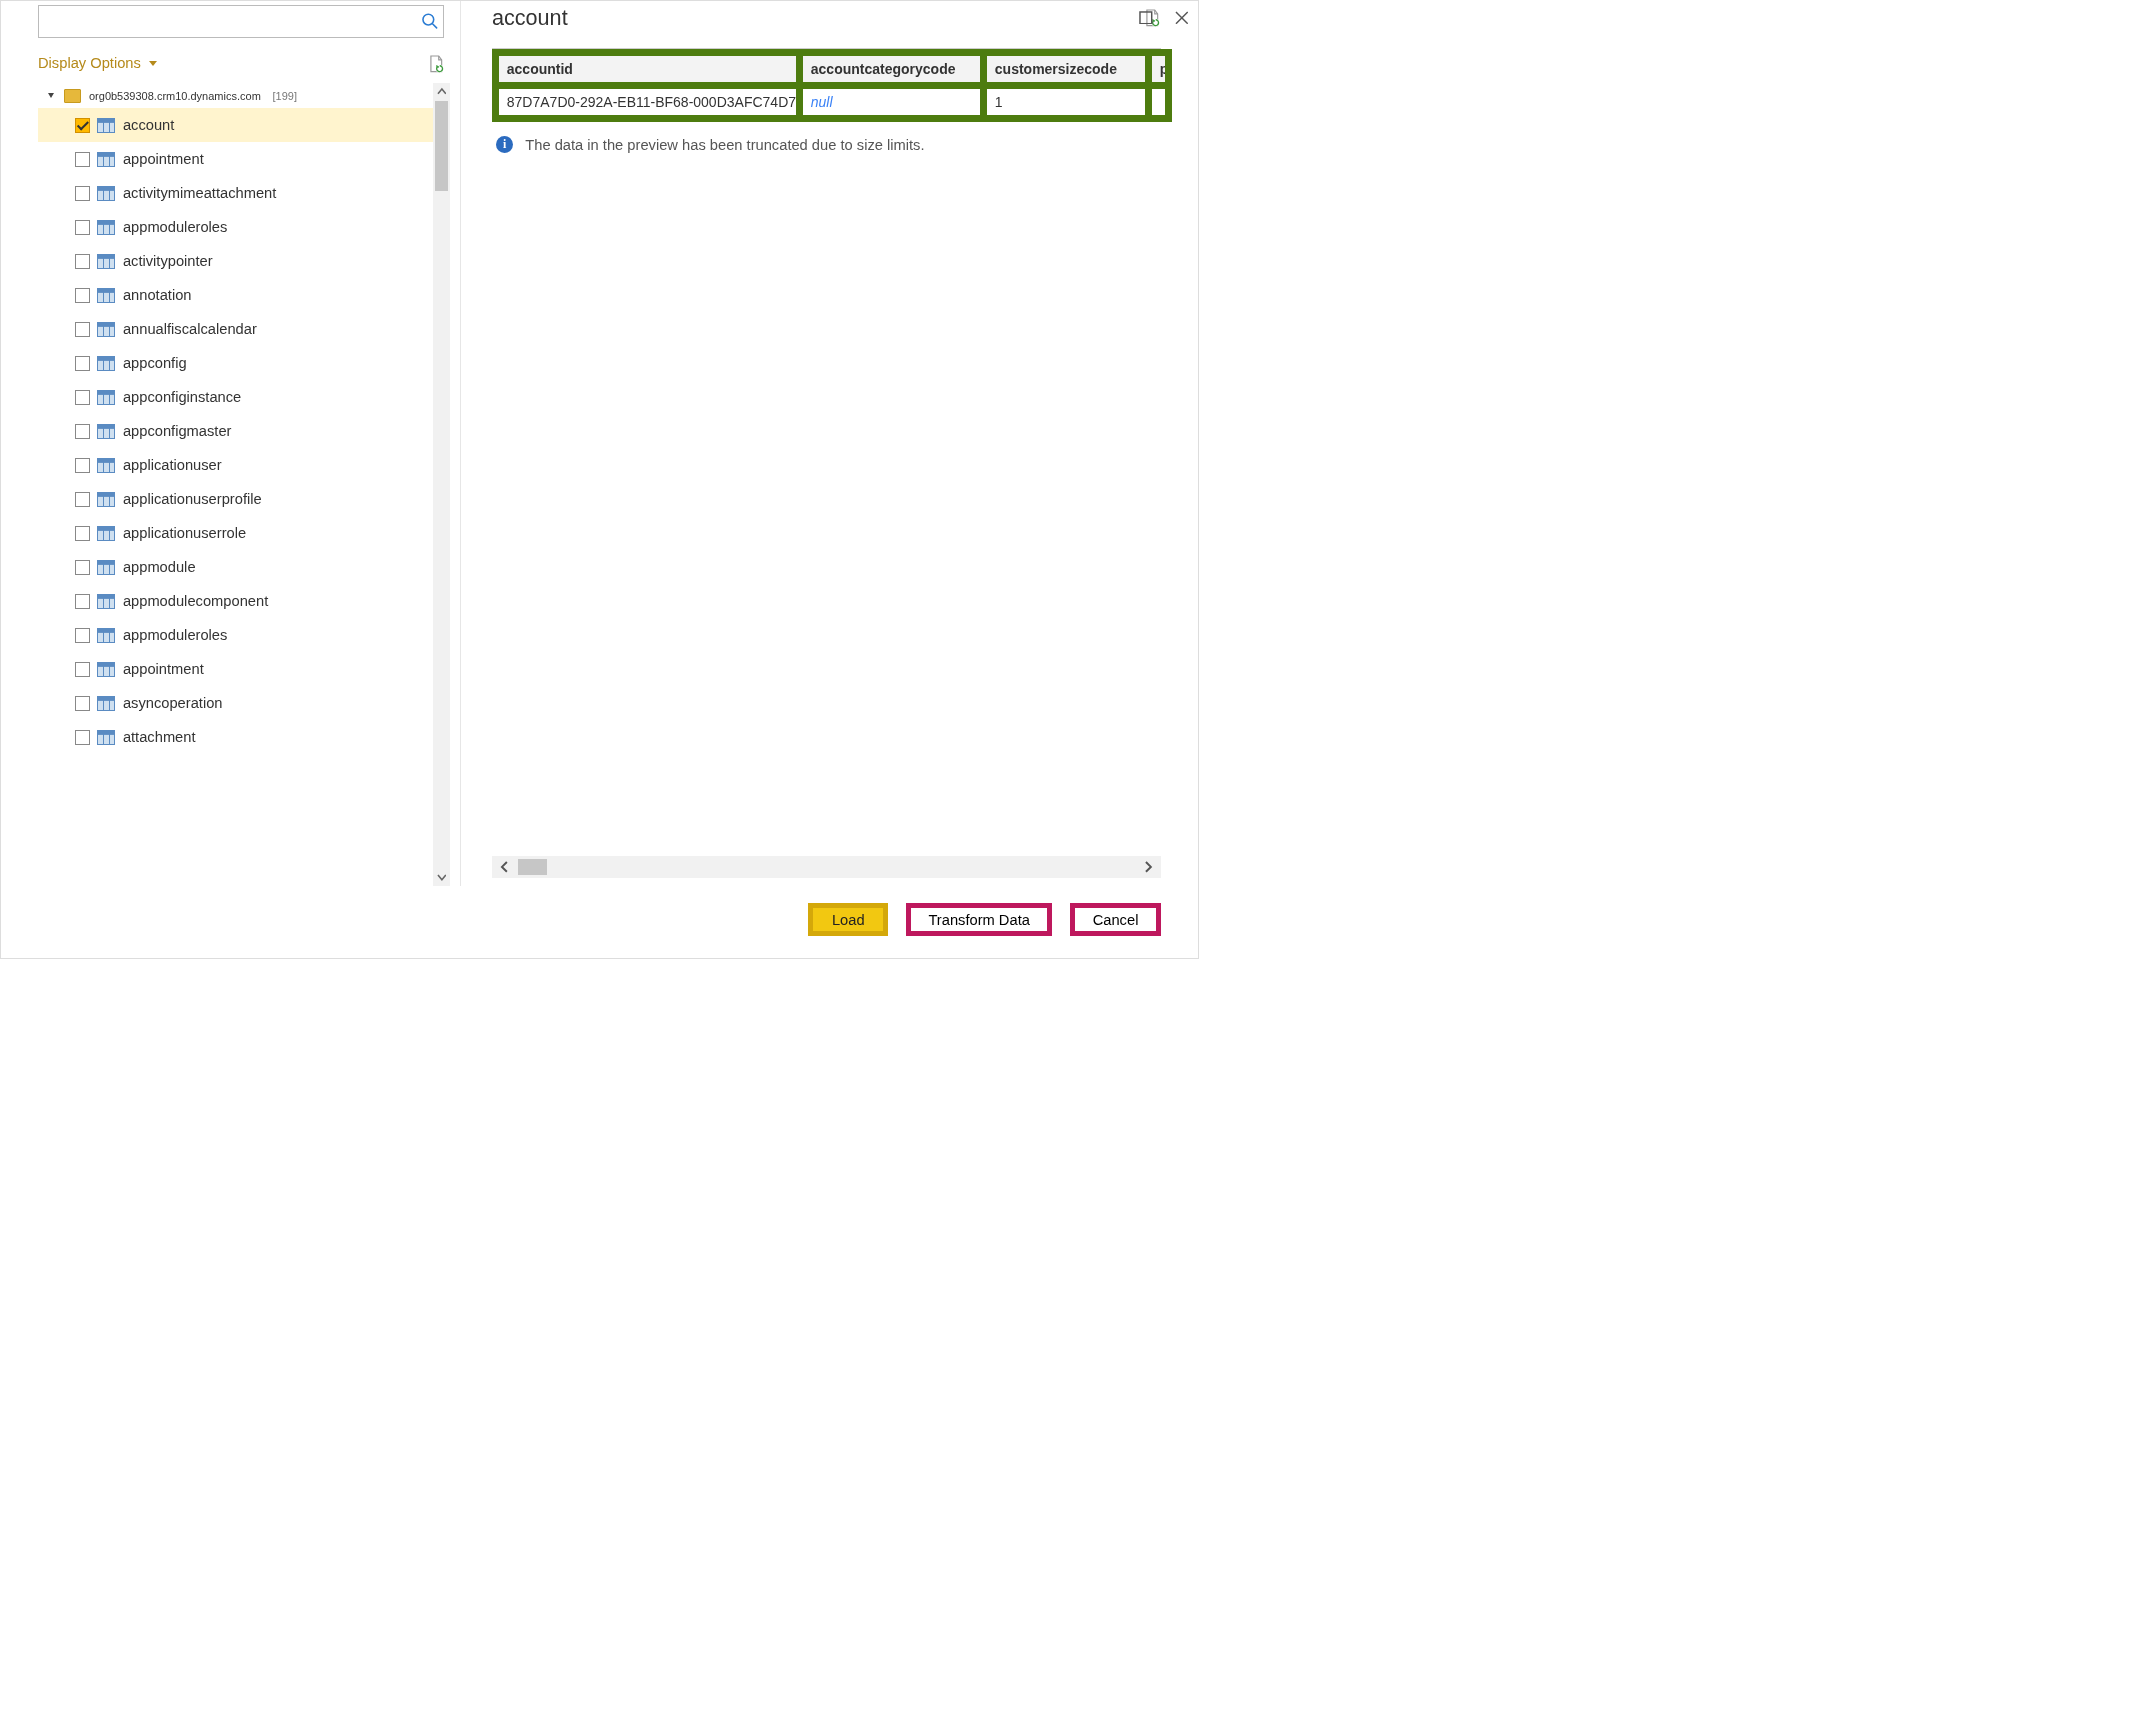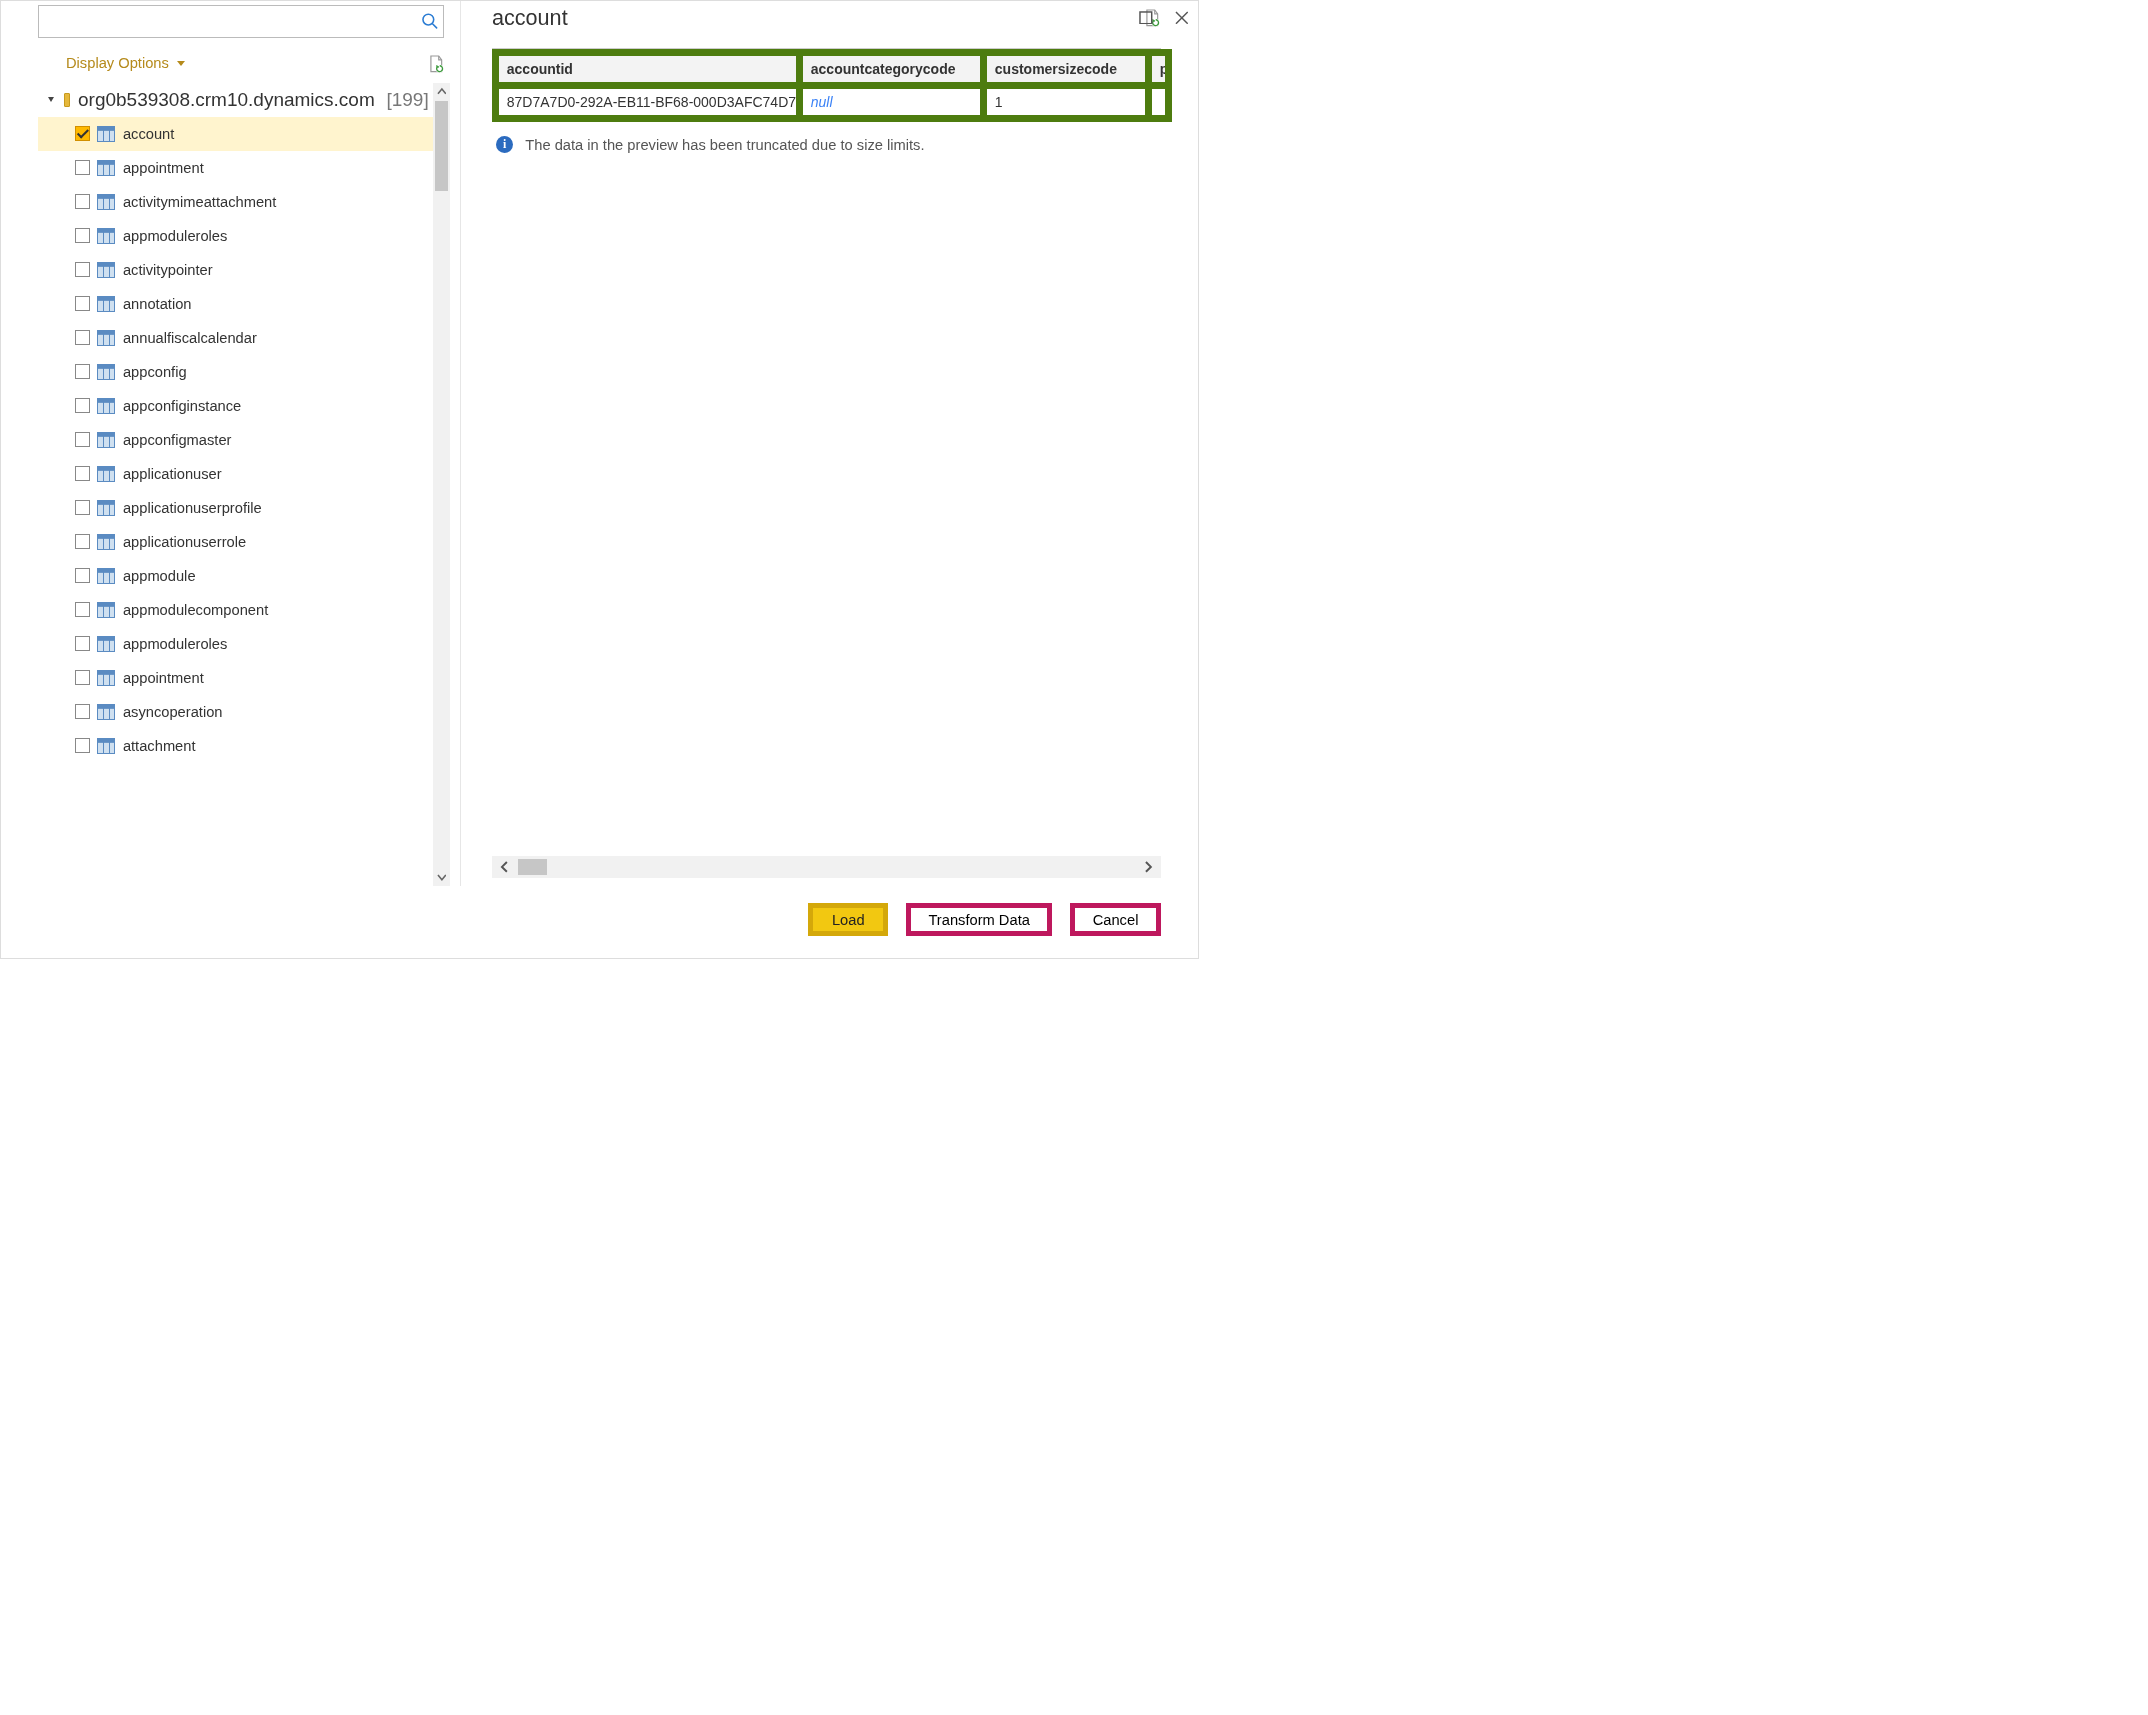--- a/index.html
+++ b/index.html
@@ -73,21 +73,20 @@
     transform: translateY(-50%);
     color: #2b7cd3;
     cursor: pointer;
     display:flex;align-items:center;justify-content:center;
   }
   .options-row {
     display: flex;
     align-items: center;
     justify-content: space-between;
     padding: 5.9px 5.9px 9.8px 0;
-    margin-left: 28px;
   }
   .display-options {
     display: flex;
     align-items: center;
     gap: 7.8px;
     color: #b58a1b;
     font-size: 14.7px;
     cursor: pointer;
   }
   .caret-down {
@@ -126,21 +125,21 @@
     flex:1;position:relative;width:100%;
   }
   .scroll-thumb {
     position:absolute;top:0;left:2px;right:2px;height:90px;background:#c6c6c6;cursor:pointer;
   }
   .root-row {
     display: flex;
     align-items: center;
     gap: 7.8px;
     padding: 5.9px 3.9px 5.9px 9.8px;
-    font-size: 19px;
+    font-size: 11px;
     cursor: pointer;
   }
   .expand-arrow {
     width:0;height:0;
     border-left:3.9px solid transparent;
     border-right:3.9px solid transparent;
     border-top:5.9px solid #444;
     transform: rotate(0deg);
     margin-right:2px;
   }

